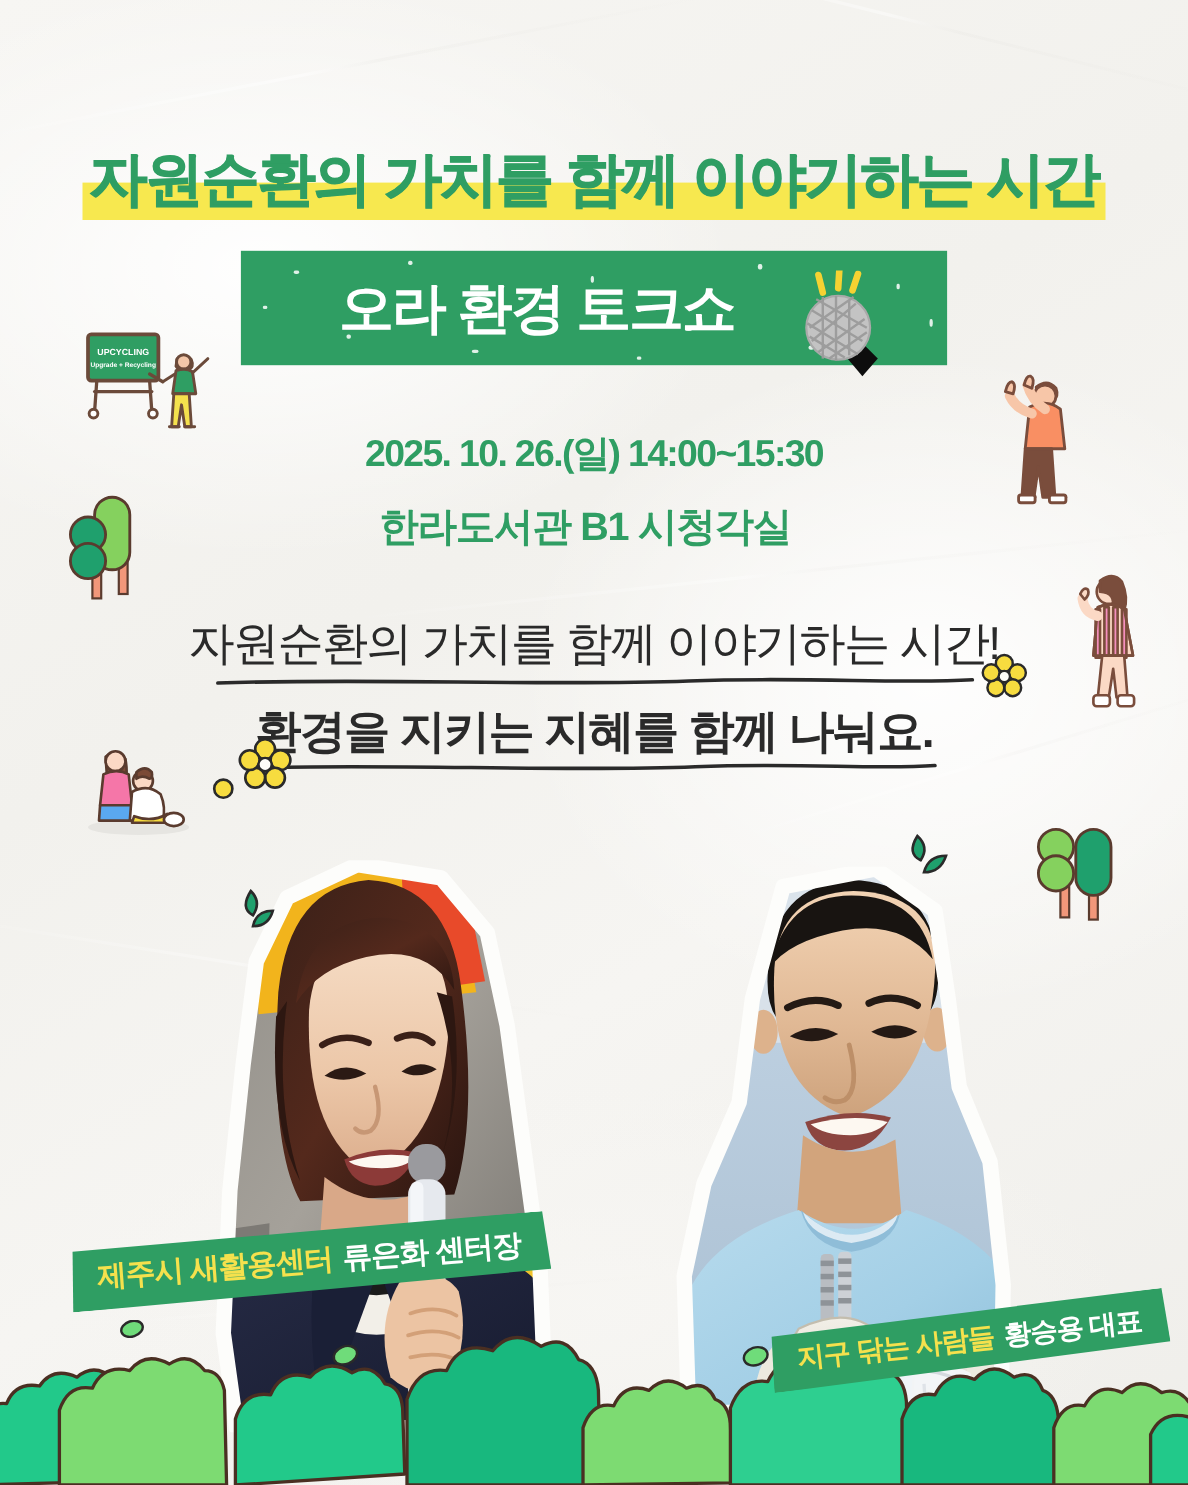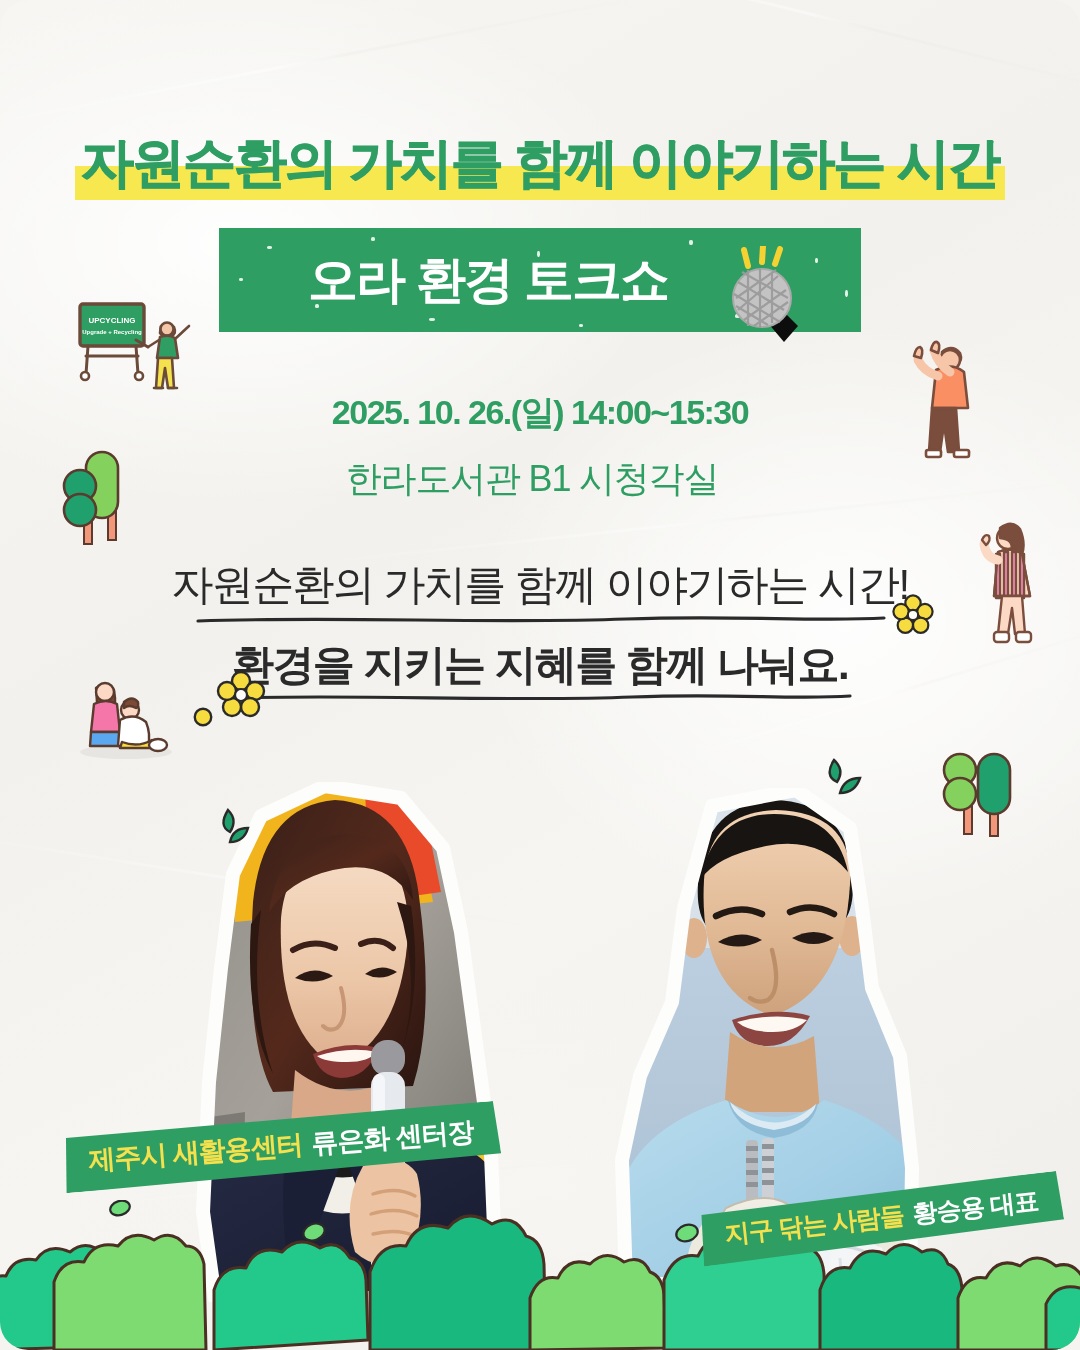--- a/index.html
+++ b/index.html
@@ -16,21 +16,20 @@
   #poster {
     position: relative;
     width: 1080px;
     height: 1350px;
     overflow: hidden;
     background:
       radial-gradient(ellipse 620px 380px at 22% 18%, rgba(255,255,255,0.95) 0%, rgba(241,240,236,0) 70%),
       radial-gradient(ellipse 520px 420px at 78% 46%, rgba(255,255,255,0.9) 0%, rgba(238,237,233,0) 72%),
       radial-gradient(ellipse 700px 300px at 50% 88%, rgba(247,246,243,0.9) 0%, rgba(236,235,231,0) 70%),
       linear-gradient(150deg, #f7f6f3 0%, #f2f1ed 38%, #f6f5f2 62%, #efeeea 100%);
-    border-radius: 28px;
   }
   
   .crease {
     position: absolute;
     background: linear-gradient(90deg, rgba(255,255,255,0) 0%, rgba(255,255,255,0.85) 45%, rgba(205,203,198,0.18) 55%, rgba(255,255,255,0) 100%);
     pointer-events: none;
   }
 
   
   .headline-wrap {
@@ -112,21 +111,21 @@
     color: #2f9e63;
     letter-spacing: -1.5px;
   }
   .venue-line {
     position: absolute;
     top: 455px;
     left: 0;
     width: 1064px;
     text-align: center;
     font-size: 36px;
-    font-weight: 400;
+    font-weight: 700;
     color: #2f9e63;
     letter-spacing: -1.2px;
   }
 
   
   .desc1 {
     position: absolute;
     top: 557px;
     left: 0;
     width: 1080px;

